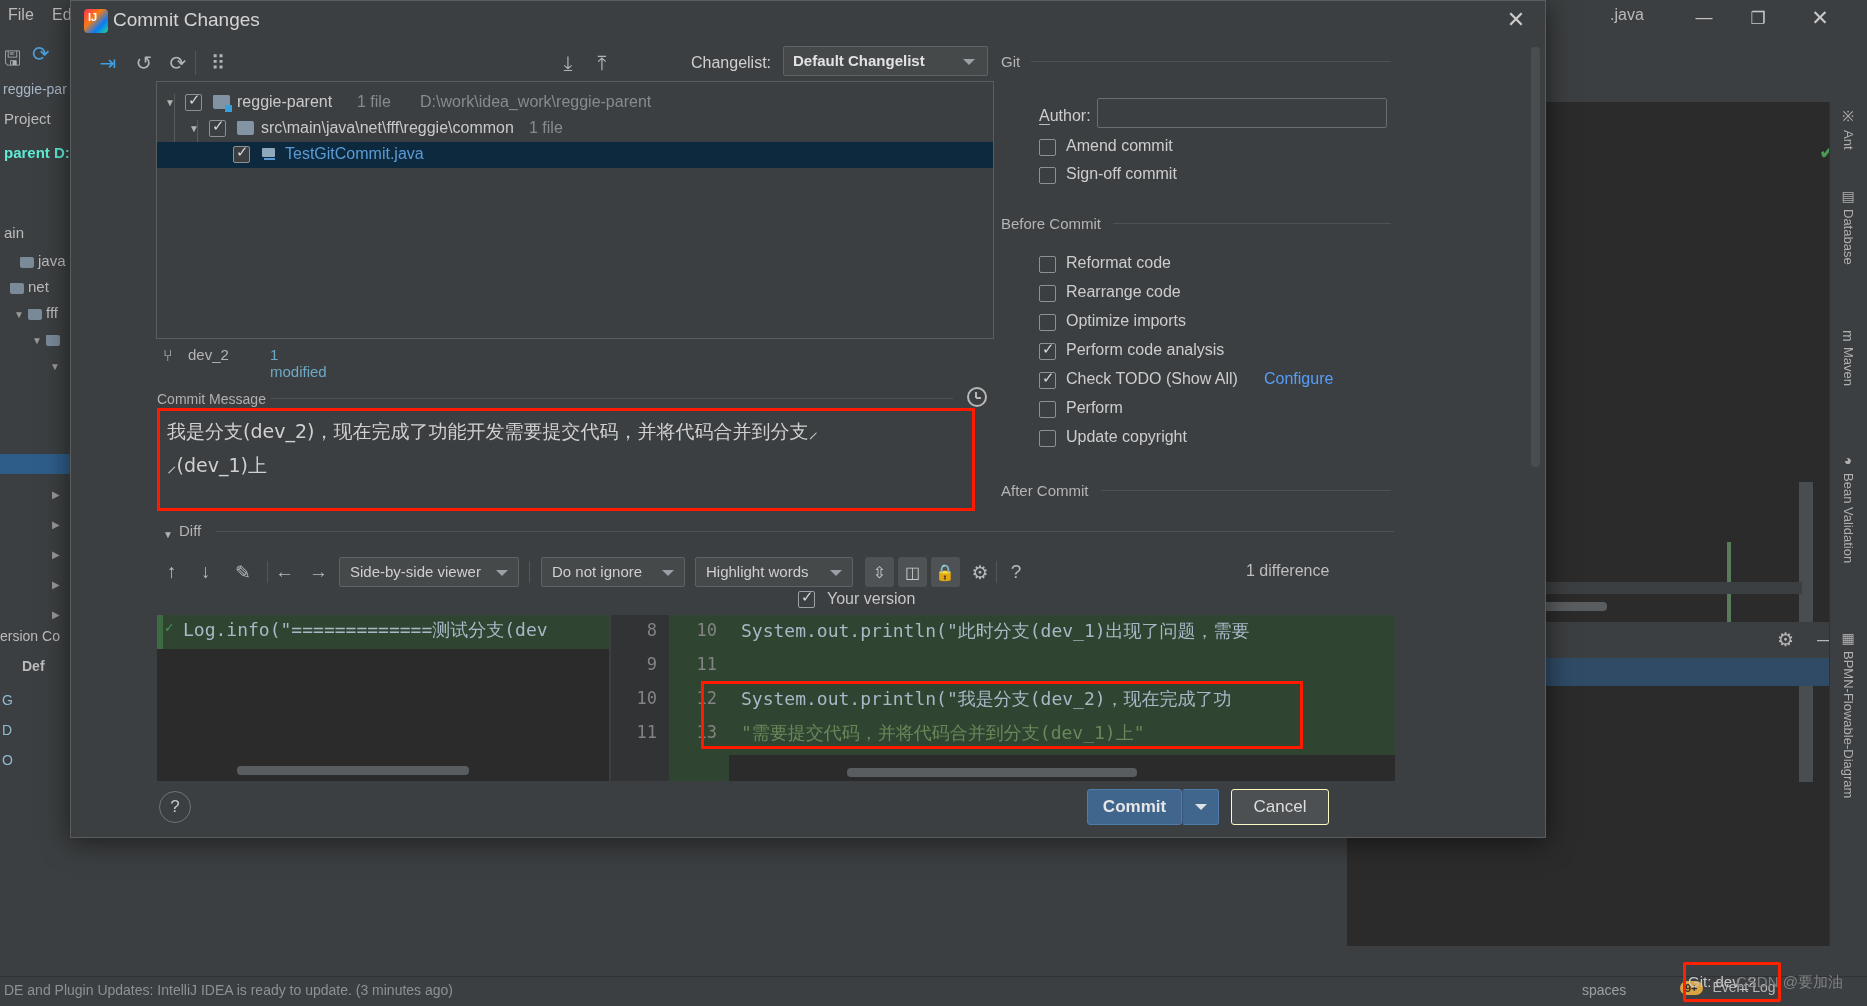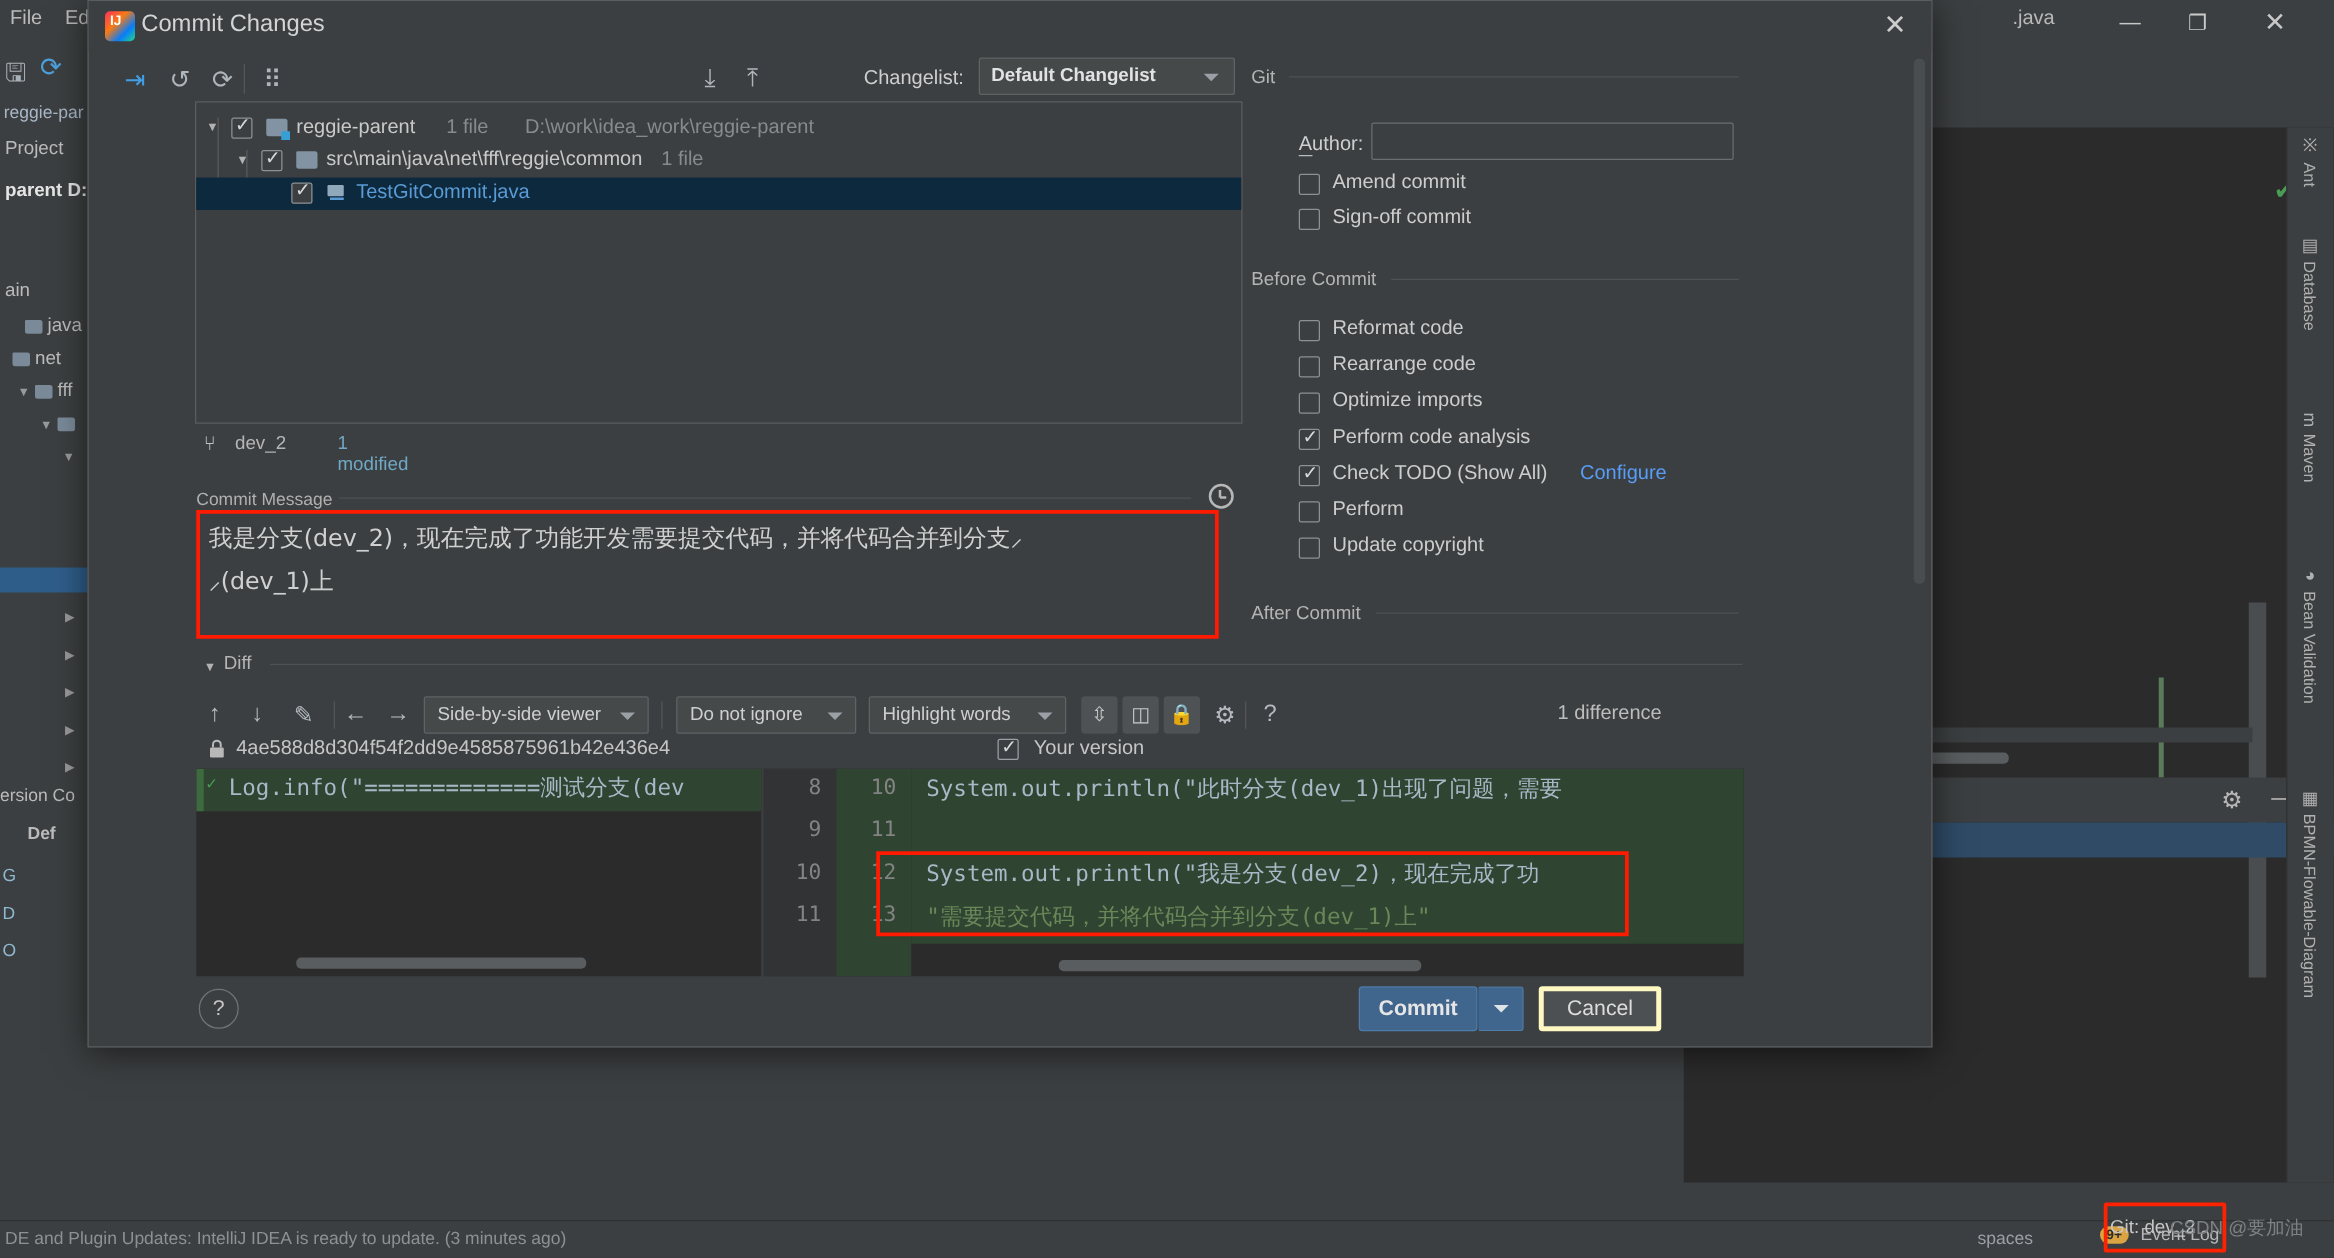--- a/index.html
+++ b/index.html
@@ -225,21 +225,21 @@
      color:#e6e6e6; font-size:17px; font-weight:bold;
      display:flex; align-items:center; justify-content:center;
   }
   .commit-arrow {
      position:absolute; left:1111px; top:788px; width:37px; height:36px;
      background:#41668e; border:1px solid #4e7cab; border-left:1px solid #35567a; border-radius:3px;
      display:flex; align-items:center; justify-content:center;
   }
   .cancel-btn {
      position:absolute; left:1160px; top:788px; width:98px; height:36px;
-     background:#4c5052; border:4px solid #fef9c3; border-radius:3px;
+     background:#4c5052; border:1px solid #fef9c3; border-radius:3px;
      color:#ddd; font-size:17px; display:flex; align-items:center; justify-content:center;
   }
 
   .red-outline { position:absolute; border:3px solid #ff1a00; pointer-events:none; }
   .cm-sel-underline { border-bottom:1px solid #bbb; }
 </style>
 </head>
 <body>
 
 <div id="root">
@@ -258,21 +258,21 @@
   <div class="ide-toolbar">
     <div style="position:absolute;left:4px;top:8px;font-size:20px;color:#a9b1b8;">🖫</div>
     <div style="position:absolute;left:32px;top:6px;font-size:21px;color:#4c9fd8;">⟳</div>
   </div>
   <div class="ide-breadcrumbbar">
     <div style="position:absolute;left:3px;top:3px;">reggie-par</div>
   </div>
 
   <div class="proj-panel">
     <div class="proj-row" style="left:4px;top:8px;">Project</div>
-    <div class="proj-row" style="left:4px;top:42px;font-weight:bold;color:#e5e5e5;">parent  D:</div>
+    <div class="proj-row" style="left:4px;top:42px;font-weight:bold;color:#5eead4;">parent  D:</div>
     <div class="proj-row" style="left:4px;top:122px;">ain</div>
     <div class="proj-row" style="left:20px;top:150px;"><span class="folder-ic"></span><span>java</span></div>
     <div class="proj-row" style="left:10px;top:176px;"><span class="folder-ic"></span><span>net</span></div>
     <div class="proj-row" style="left:14px;top:202px;"><span class="proj-arrow">▼</span> <span class="folder-ic"></span><span>fff</span></div>
     <div class="proj-row" style="left:32px;top:228px;"><span class="proj-arrow">▼</span> <span class="folder-ic"></span></div>
     <div class="proj-row" style="left:50px;top:254px;"><span class="proj-arrow">▼</span></div>
     <div style="position:absolute;left:0;top:352px;width:85px;height:20px;background:#2f5d8a;"></div>
     <div class="proj-row" style="left:52px;top:382px;"><span class="proj-arrow">▶</span></div>
     <div class="proj-row" style="left:52px;top:412px;"><span class="proj-arrow">▶</span></div>
     <div class="proj-row" style="left:52px;top:442px;"><span class="proj-arrow">▶</span></div>
@@ -484,29 +484,20 @@
       <span class="arrow-dn" style="position:absolute;right:10px;top:12px;"></span>
     </div>
     <div class="togglebtn" style="left:794px;">⇳</div>
     <div class="togglebtn" style="left:827px;">◫</div>
     <div class="togglebtn" style="left:860px;">🔒</div>
     <div class="dbtn" style="left:893px;width:32px;">⚙</div>
     <div class="tool-sep" style="left:925px;top:560px;height:22px;"></div>
     <div class="dbtn" style="left:930px;width:30px;">?</div>
     <div class="diff-count">1 difference</div>
 
-    <div class="diff-hdr-left">
-      <span class="lock-ic">
-        <svg width="13" height="16" viewBox="0 0 13 16" aria-hidden="true">
-          <rect x="1" y="7" width="11" height="8" rx="1" fill="#b8b8b8"></rect>
-          <path d="M3.4 7 V4.6 a3.1 3.1 0 0 1 6.2 0 V7" fill="none" stroke="#b8b8b8" stroke-width="1.6"></path>
-        </svg>
-      </span>
-      <span class="rev-hash">4ae588d8d304f54f2dd9e4585875961b42e436e4</span>
-    </div>
     <div class="diff-hdr-right">
       <span class="yourver-cbx" style="left:187px;top:4px;position:absolute;"></span>
       <span class="yourver-lbl" style="left:216px;top:3px;position:absolute;">Your version</span>
     </div>
 
     <div class="diffpane dleft">
       <div class="code-line ln-green" style="top:0;">
         <span class="ln-greenbar" style="top:0;height:34px;"></span>
         <span style="position:absolute;left:8px;top:4px;color:#499c54;font-size:14px;">✓</span>
         <span style="position:absolute;left:26px;top:3px;color:#a9b7c6;">Log.info("=============测试分支(dev</span>

